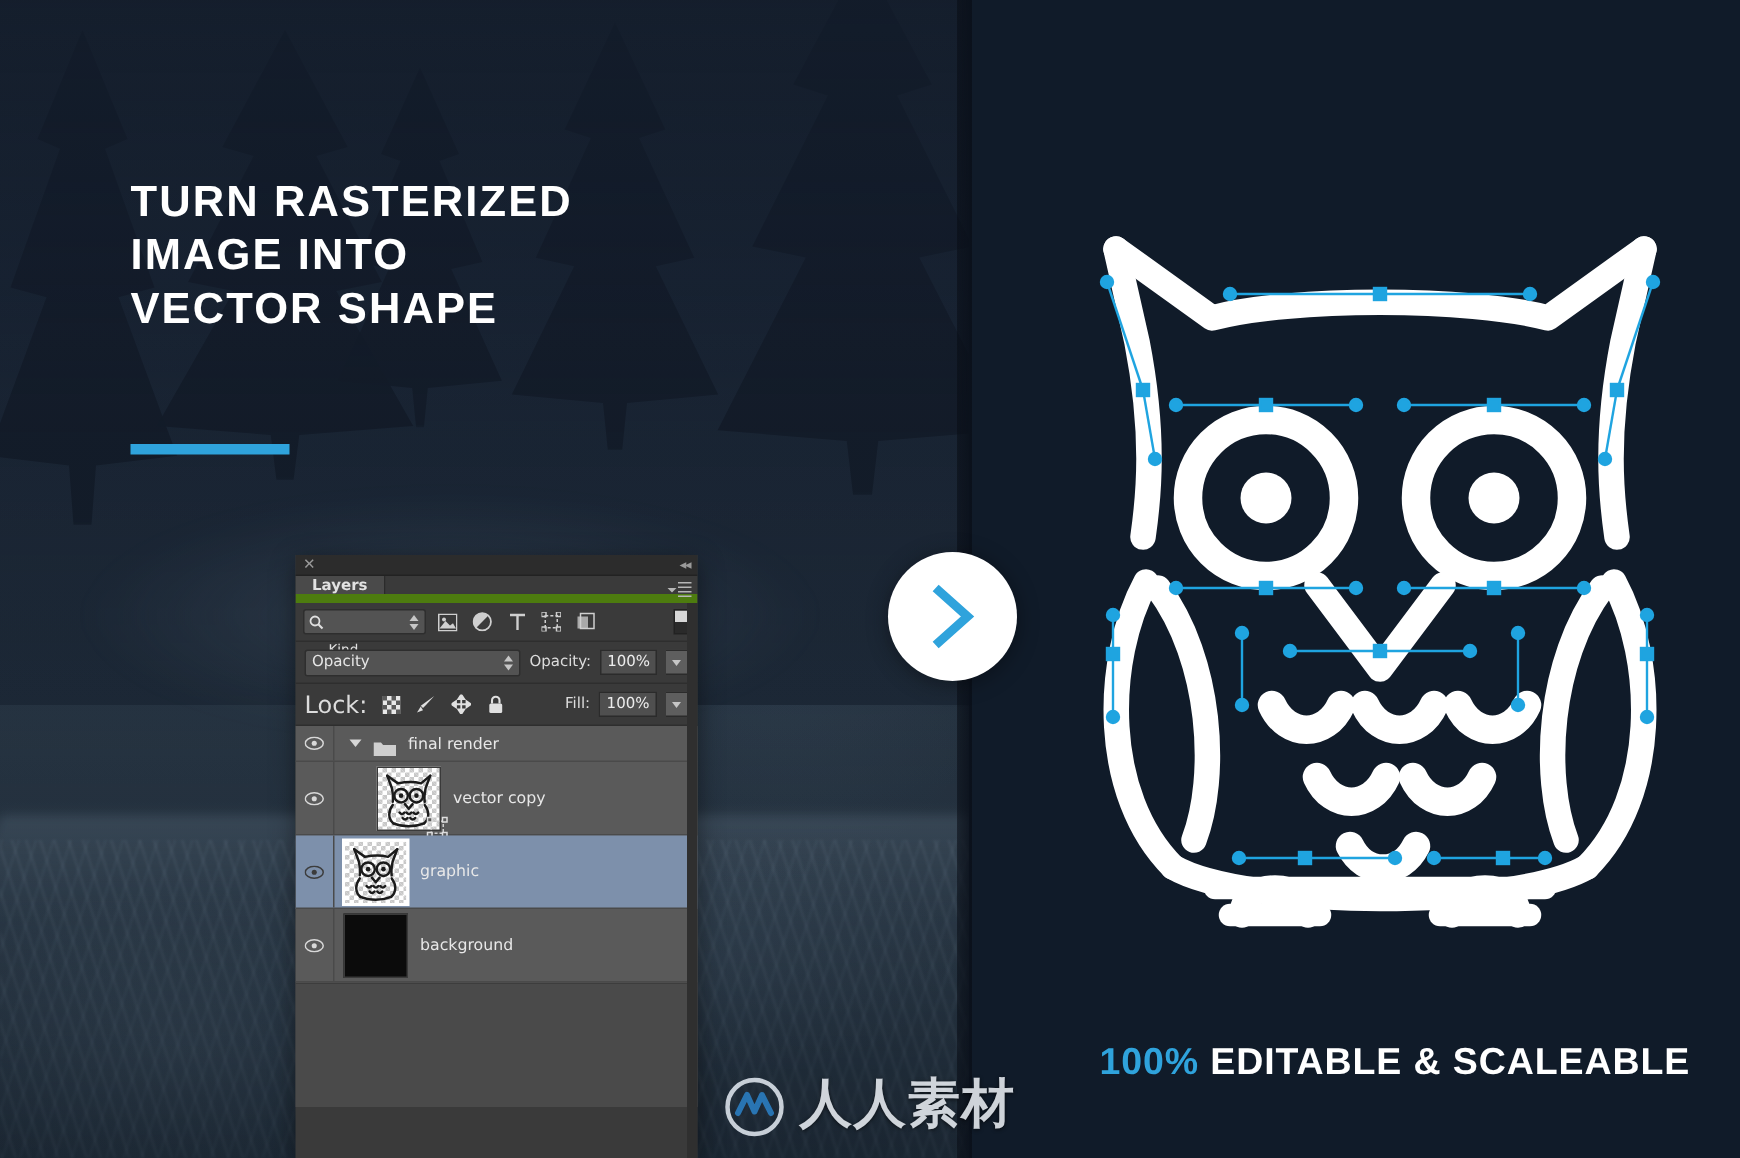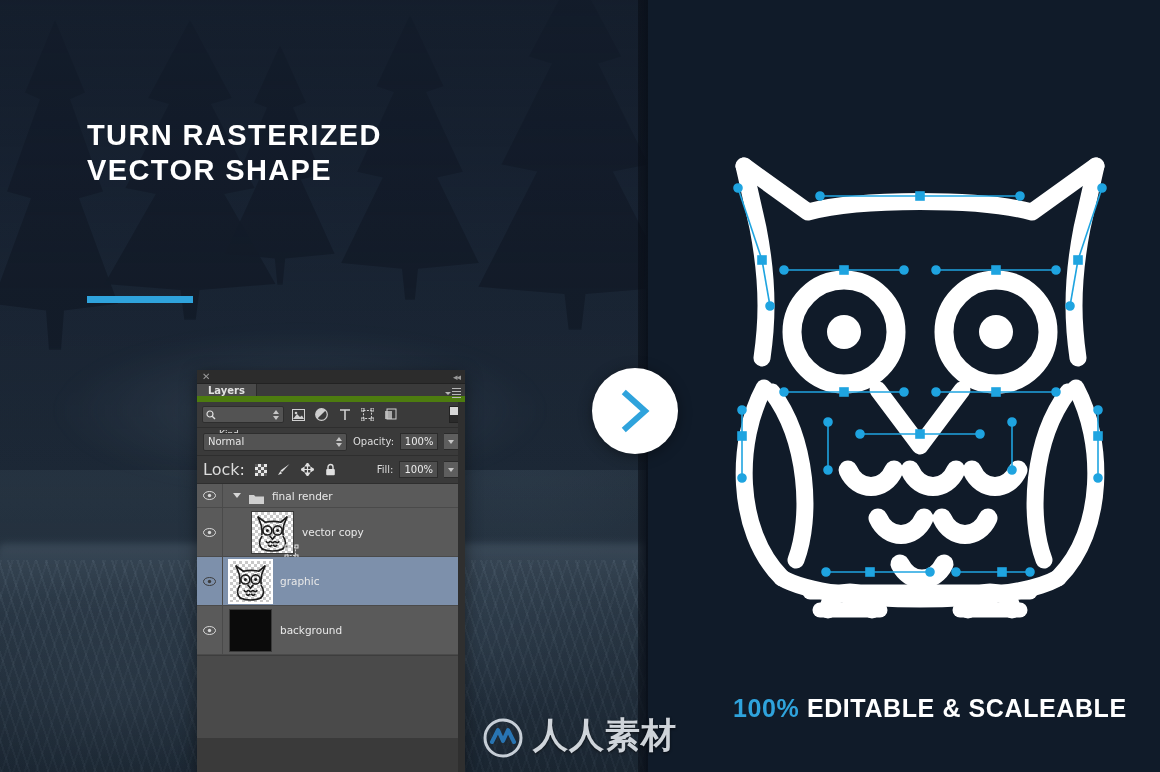--- a/index.html
+++ b/index.html
@@ -253,20 +253,21 @@
     <div class="haze"></div>
     <div class="road"></div>
     <div class="grass"></div>
   </div>
 
   <div class="navy-pane"></div>
   <div class="pane-edge"></div>
 
   <div class="headline">
     <span class="l">TURN RASTERIZED</span>
+    <span class="l">IMAGE INTO</span>
     <span class="l">VECTOR SHAPE</span>
   </div>
   <div class="accent-bar"></div>
 
   <div class="arrow-btn">
     <span>
       <svg width="30" height="44" viewBox="0 0 30 44">
         <polyline points="6,5 25,22 6,39" fill="none" stroke="#2fa3dc" stroke-width="6" stroke-linecap="square" stroke-linejoin="miter"></polyline>
       </svg>
     </span>
@@ -460,21 +461,21 @@
         <svg width="13" height="13" viewBox="0 0 13 13">
             <rect x="3" y="1" width="9" height="10" fill="none" stroke="#cfcfcf"></rect>
             <rect x="1" y="3" width="7" height="8" fill="#cfcfcf" opacity=".75"></rect>
           </svg>
       </span>
       <span class="ps-toggle-sw"></span>
     </div>
 
     <div class="ps-blendrow">
       <div class="ps-blend">
-        <span>Normal</span>
+        <span>Opacity</span>
         <span class="spin">
           <span class="sp-up"></span>
             <span class="sp-dn"></span>
         </span>
       </div>
       <span class="ps-fieldlabel">Opacity:</span>
       <span class="ps-numbox">100%</span>
       <span class="ps-numdrop">
           <span class="sp-dn"></span>
         </span>

